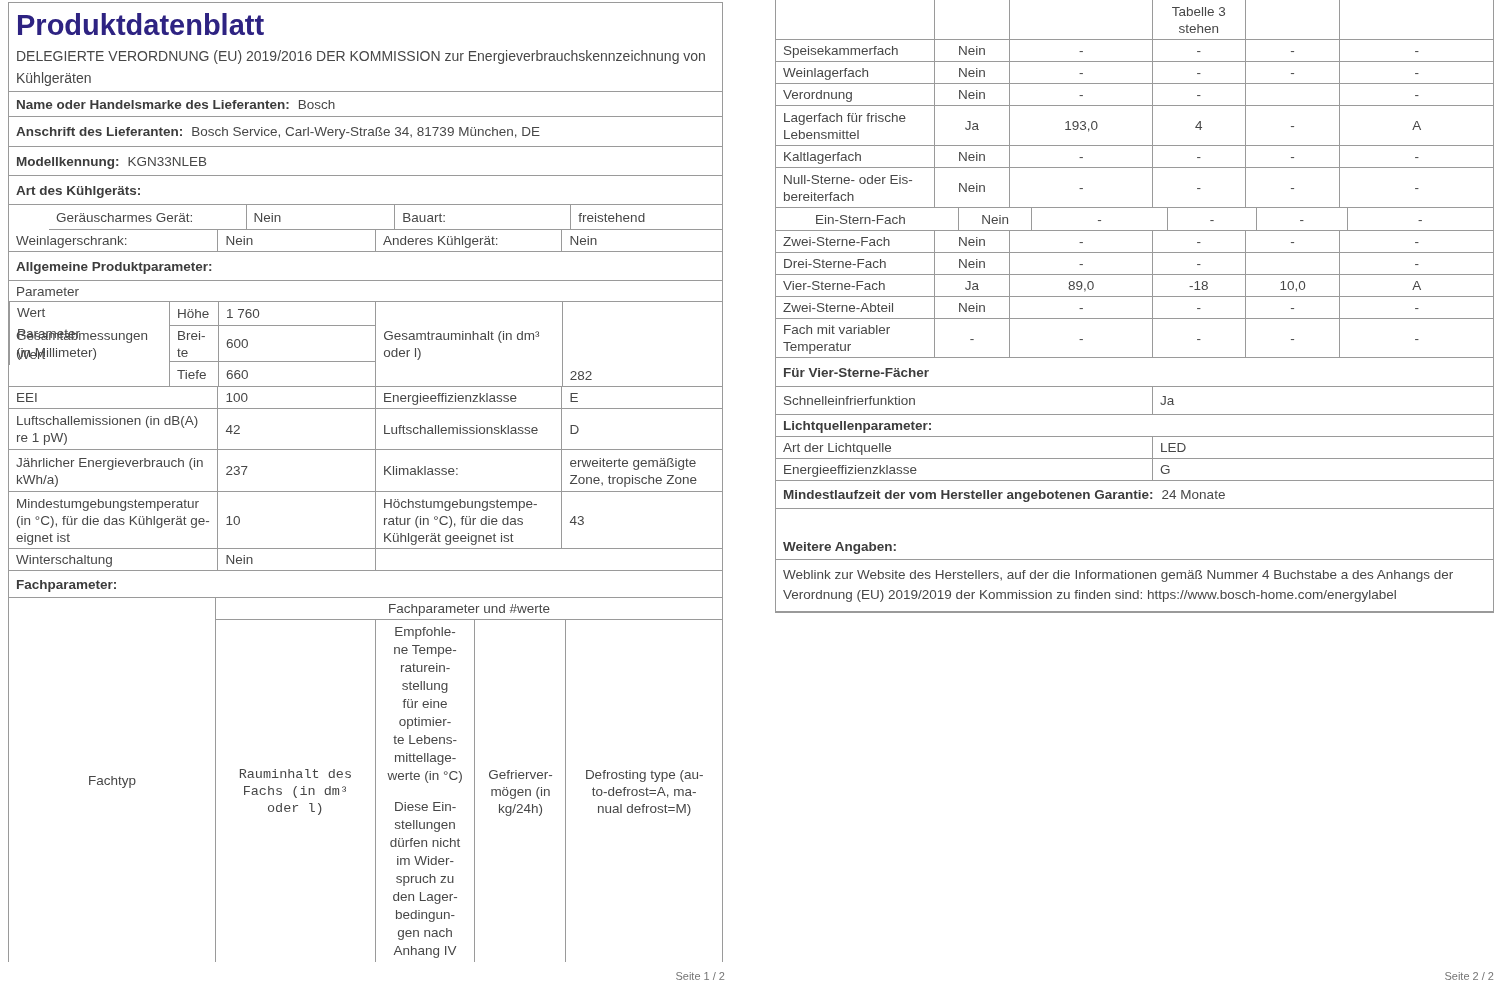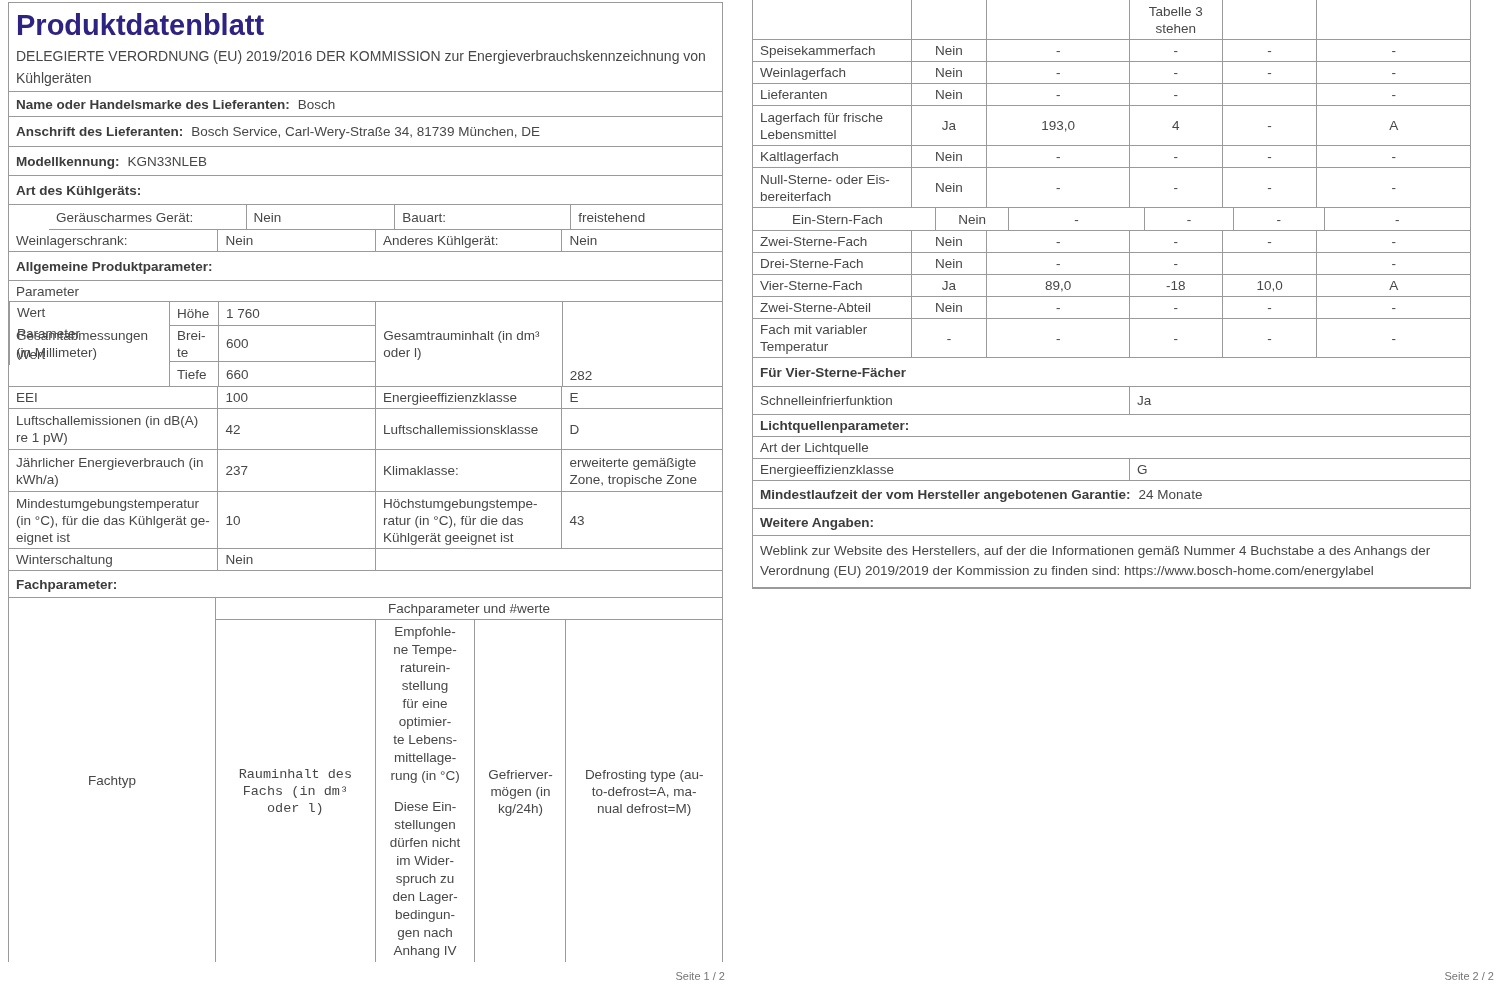--- a/index.html
+++ b/index.html
@@ -11,21 +11,21 @@
   }
   *{box-sizing:border-box;margin:0;padding:0;}
   html,body{background:#ffffff;}
   body{
     position:relative;width:1500px;height:986px;overflow:hidden;
     font-family:"Liberation Sans", sans-serif;
     font-size:13.5px;color:var(--text);line-height:17px;
   }
   .page{position:absolute;background:#fff;}
   #page1{left:8px;top:2px;width:715px;height:960px;border:1px solid var(--line);border-bottom:none;}
-  #page2{left:752px;top:0;width:719px;border:1px solid var(--line);border-top:none;}
+  #page2{left:775px;top:0;width:719px;border:1px solid var(--line);border-top:none;}
   .row{display:flex;border-bottom:1px solid var(--line);align-items:stretch;}
   .cell{padding:2px 7px;display:flex;align-items:center;}
   .bl{border-left:1px solid var(--line);}
   .bb{border-bottom:1px solid var(--line);}
   .ctr{justify-content:center;text-align:center;}
   .pre{white-space:pre-line;}
   b,.sec{font-weight:bold;color:var(--bold);}
   .sec{padding:4px 7px;display:flex;align-items:center;}
   .val{margin-left:8px;}
   .subcell{padding:1px 7px;display:flex;align-items:center;}
@@ -246,21 +246,21 @@
           </div>
         <div class="cell ctr bl" style="width:100px;flex-direction:column;justify-content:center;line-height:18px;">
           <span class="pre">Empfohle-
 ne Tempe-
 raturein-
 stellung
 für eine
 optimier-
 te Lebens-
 mittellage-
-rung (in °C)</span>
+werte (in °C)</span>
           <span class="pre" style="margin-top:13px;">Diese Ein-
 stellungen
 dürfen nicht
 im Wider-
 spruch zu
 den Lager-
 bedingun-
 gen nach
 Anhang IV</span>
         </div>
@@ -331,21 +331,21 @@
       </div>
     <div class="cell bl ctr" style="width:95px;">
         <span>-</span>
       </div>
     <div class="cell bl ctr" style="width:154px;">
         <span>-</span>
       </div>
   </div>
   <div class="row" style="height:22px;">
     <div class="cell" style="width:158px;">
-        <span class="pre">Lieferanten</span>
+        <span class="pre">Verordnung</span>
       </div>
     <div class="cell bl ctr" style="width:76px;">
         <span>Nein</span>
       </div>
     <div class="cell bl ctr" style="width:143px;">
         <span>-</span>
       </div>
     <div class="cell bl ctr" style="width:93px;">
         <span>-</span>
       </div>
@@ -553,40 +553,43 @@
       </div>
   </div>
 
   <div class="row" style="height:22px;">
     <div class="sec" style="padding:1px 7px;">Lichtquellenparameter:</div>
   </div>
 
   <div class="row" style="height:22px;">
     <div class="cell" style="width:377px;">
         <span>Art der Lichtquelle</span>
+      </div>
+    <div class="cell bl" style="width:342px;">
+        <span>LED</span>
       </div>
   </div>
 
   <div class="row" style="height:22px;">
     <div class="cell" style="width:377px;">
         <span>Energieeffizienzklasse</span>
       </div>
     <div class="cell bl" style="width:342px;">
         <span>G</span>
       </div>
   </div>
 
   <div class="row" style="height:28px;">
     <div class="cell">
         <b>Mindestlaufzeit der vom Hersteller angebotenen Garantie:</b>
         <span class="val">24 Monate</span>
       </div>
   </div>
 
-  <div class="row" style="height:27px;">
+  <div class="row" style="height:27px;margin-top:24px;">
     <div class="sec">Weitere Angaben:</div>
   </div>
 
   <div class="row" style="height:52px;display:block;">
     <span class="weblink"><span>Weblink zur Website des Herstellers, auf der die Informationen gemäß Nummer 4 Buchstabe a des Anhangs der Verordnung (EU) 2019/2019 der Kommission zu finden sind:</span> <span>https://www.bosch-home.com/energylabel</span></span>
   </div>
 
 </div>
 
 <div class="footer" style="left:775px;width:719px;">Seite 2 / 2</div>

